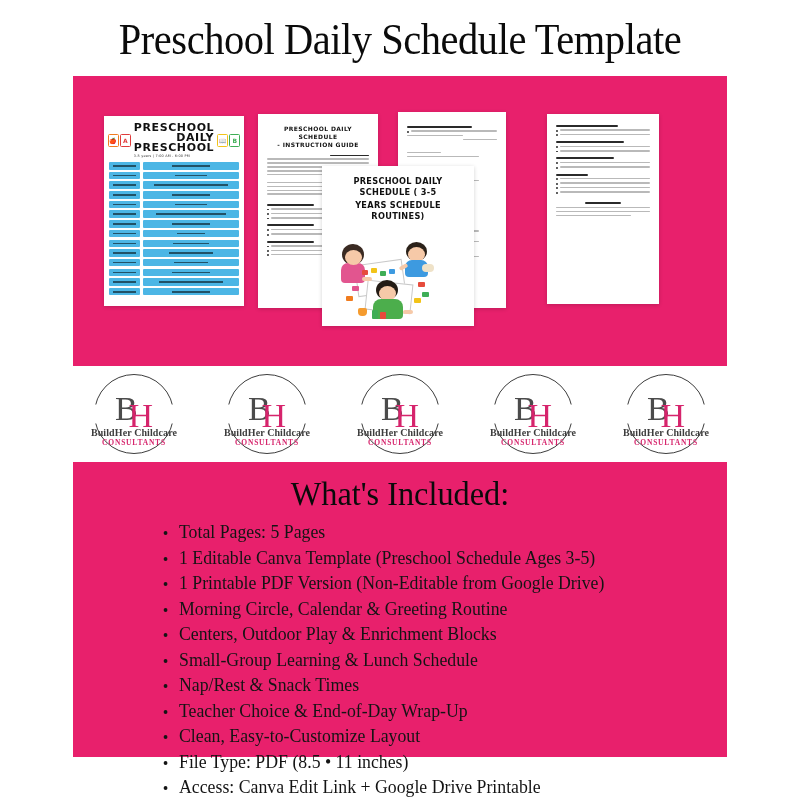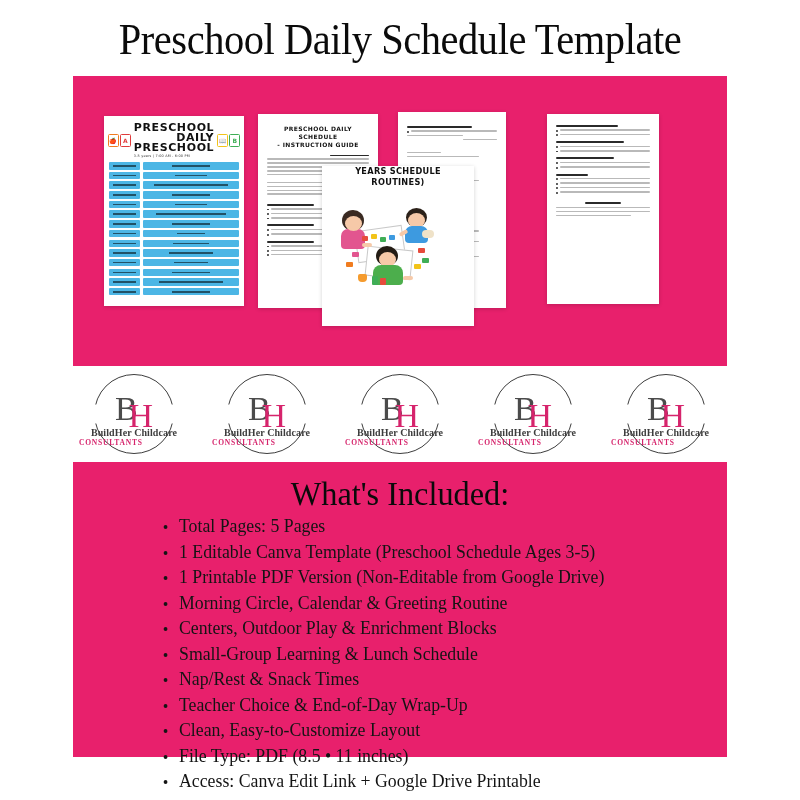--- a/index.html
+++ b/index.html
@@ -114,39 +114,39 @@
     height:40px;display:flex;align-items:flex-start;z-index:2;
   }
   .logo .mB{font-size:34px;line-height:30px;color:#4b4b4b;font-weight:normal;}
   .logo .mH{font-size:34px;line-height:30px;color:#d6246c;margin-left:-9px;margin-top:7px;}
   .logo .nm{
     position:absolute;left:0;right:0;bottom:20px;text-align:center;z-index:2;
     font-family:"Liberation Serif",serif;font-weight:bold;
     font-size:10px;color:#3d3d3d;letter-spacing:.1px;white-space:nowrap;
   }
   .logo .cs{
-    position:absolute;left:0;right:0;bottom:11px;z-index:2;
+    position:absolute;left:0;right:0;bottom:11px;text-align:center;z-index:2;
     font-family:"Liberation Serif",serif;font-weight:bold;
     font-size:7.5px;color:#d6246c;letter-spacing:.8px;white-space:nowrap;
   }
 
   
   #included-block{
     position:absolute;left:73px;top:462px;width:654px;height:295px;
     background:var(--pink,#e8206c);
   }
   #included-heading{
     text-align:center;color:#0a0a0a;
     font-family:"Liberation Serif",serif;
     font-size:34px;line-height:40px;
     padding-top:12px;
     transform:scaleX(.95);
   }
   #included-list{
-    list-style:none;margin:0 0 0 0;padding:0 4px 0 106px;
+    list-style:none;margin:6px 0 0 0;padding:0 4px 0 106px;
   }
   #included-list li{
     position:relative;
     color:#141414;
     font-family:"Liberation Serif",serif;
     font-size:18.5px;
     line-height:25.5px;
     transform:scaleX(.96);
     transform-origin:left center;
     white-space:nowrap;
@@ -432,20 +432,21 @@
       </div>
     <div style="height:6px"></div>
     <div class="ln s3" style="margin:0 auto 3px;background:#2a2a2a;height:2px"></div>
     <div class="ln"></div>
       <div class="ln"></div>
       <div class="ln s2"></div>
   </div>
 </div>
 
 <div class="doc" id="doc-center">
+  <div class="ct">PRESCHOOL DAILY SCHEDULE ( 3-5</div>
   <div class="ct" style="padding-top:0">YEARS SCHEDULE ROUTINES)</div>
   <div class="kids">
 
     <div class="mat" style="left:34px;top:38px;width:46px;height:30px;"></div>
     <div class="mat" style="left:44px;top:58px;width:44px;height:28px;transform:rotate(6deg)"></div>
 
     <div class="kid" style="left:20px;top:20px;">
       <div class="head" style="width:22px;height:21px;background:#3a2a22;"></div>
       <div style="width:17px;height:15px;background:#f6c9a8;border-radius:50%;margin:-15px 0 0 3px;position:relative;"></div>
       <div style="width:24px;height:20px;background:#e2558f;border-radius:7px 7px 4px 4px;margin:-2px 0 0 -1px;"></div>

